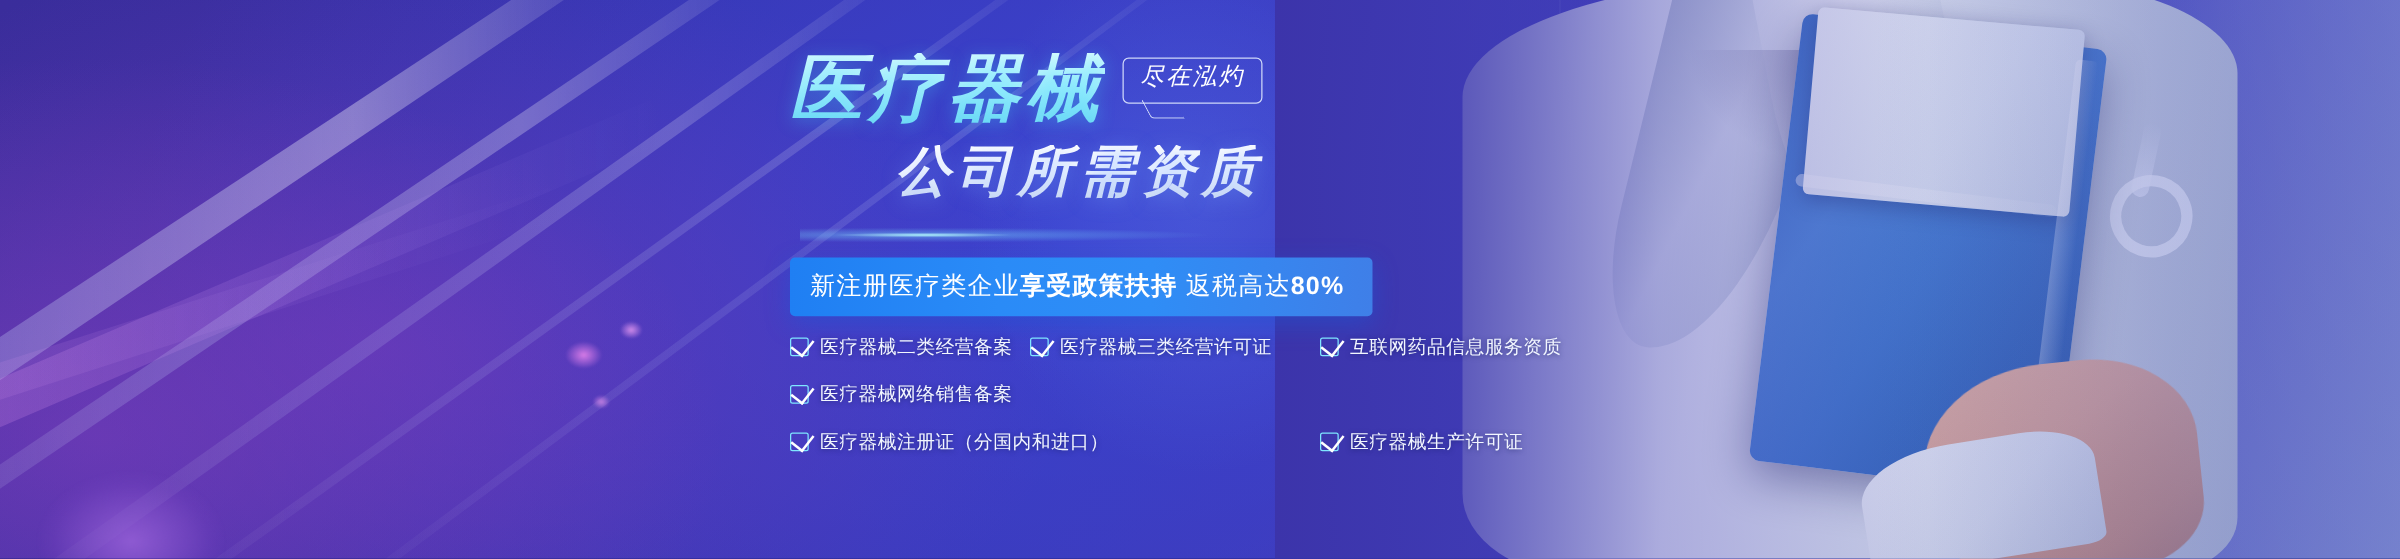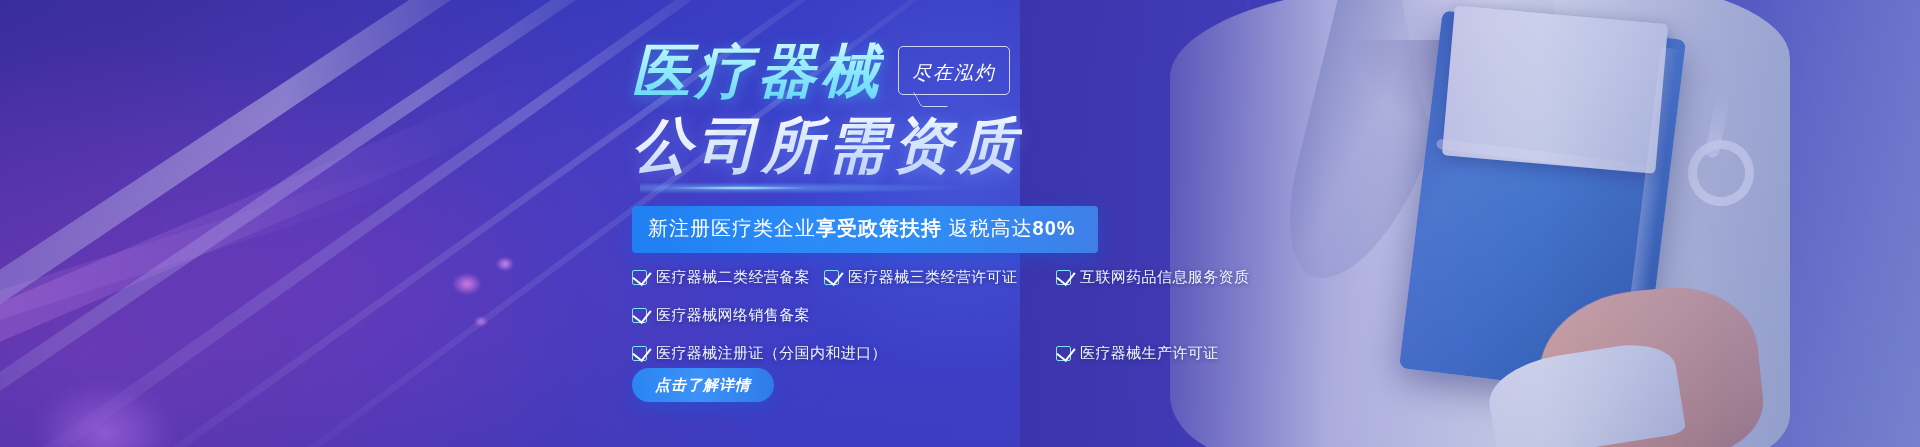--- a/index.html
+++ b/index.html
@@ -163,36 +163,36 @@
     line-height:1;
     color:#a7eefb;
     background:linear-gradient(180deg,#d8fbff 0%,#a9effc 46%,#6fd8f4 100%);
     -webkit-background-clip:text; background-clip:text;
     -webkit-text-fill-color:transparent;
     text-shadow:0 3px 14px rgba(70,220,255,.35);
     white-space:nowrap;
   }
   .title-line2{
     margin-top:16px;
-    font-size:60px;
+    font-size:44px;
     font-weight:bold;
     font-style:italic;
     letter-spacing:5px;
     line-height:1;
     background:linear-gradient(180deg,#ffffff 0%,#f4f8ff 48%,#cfdcf4 100%);
     -webkit-background-clip:text; background-clip:text;
     -webkit-text-fill-color:transparent;
     text-shadow:0 3px 16px rgba(120,170,255,.40);
     white-space:nowrap;
   }
 
   .bubble{
     position:relative;
     margin-left:14px; margin-top:4px;
-    padding:13px 13px 8px 13px;
+    padding:1px 13px 8px 13px;
     border:1.6px solid rgba(225,235,255,.88);
     border-radius:5px;
     color:#ffffff;
     font-size:19px;
     font-style:italic;
     letter-spacing:2px;
     white-space:nowrap;
   }
   .bubble::after{
     content:"";
@@ -383,15 +383,14 @@
       <div class="check-item span2">
         <span class="check-box"></span>
         <span class="check-text">医疗器械注册证（分国内和进口）</span>
       </div>
       <div class="check-item">
         <span class="check-box"></span>
         <span class="check-text">医疗器械生产许可证</span>
       </div>
     </div>
 
-    <div class="cta">点击了解详情</div>
   </div>
 </div>
 
 </body></html>

